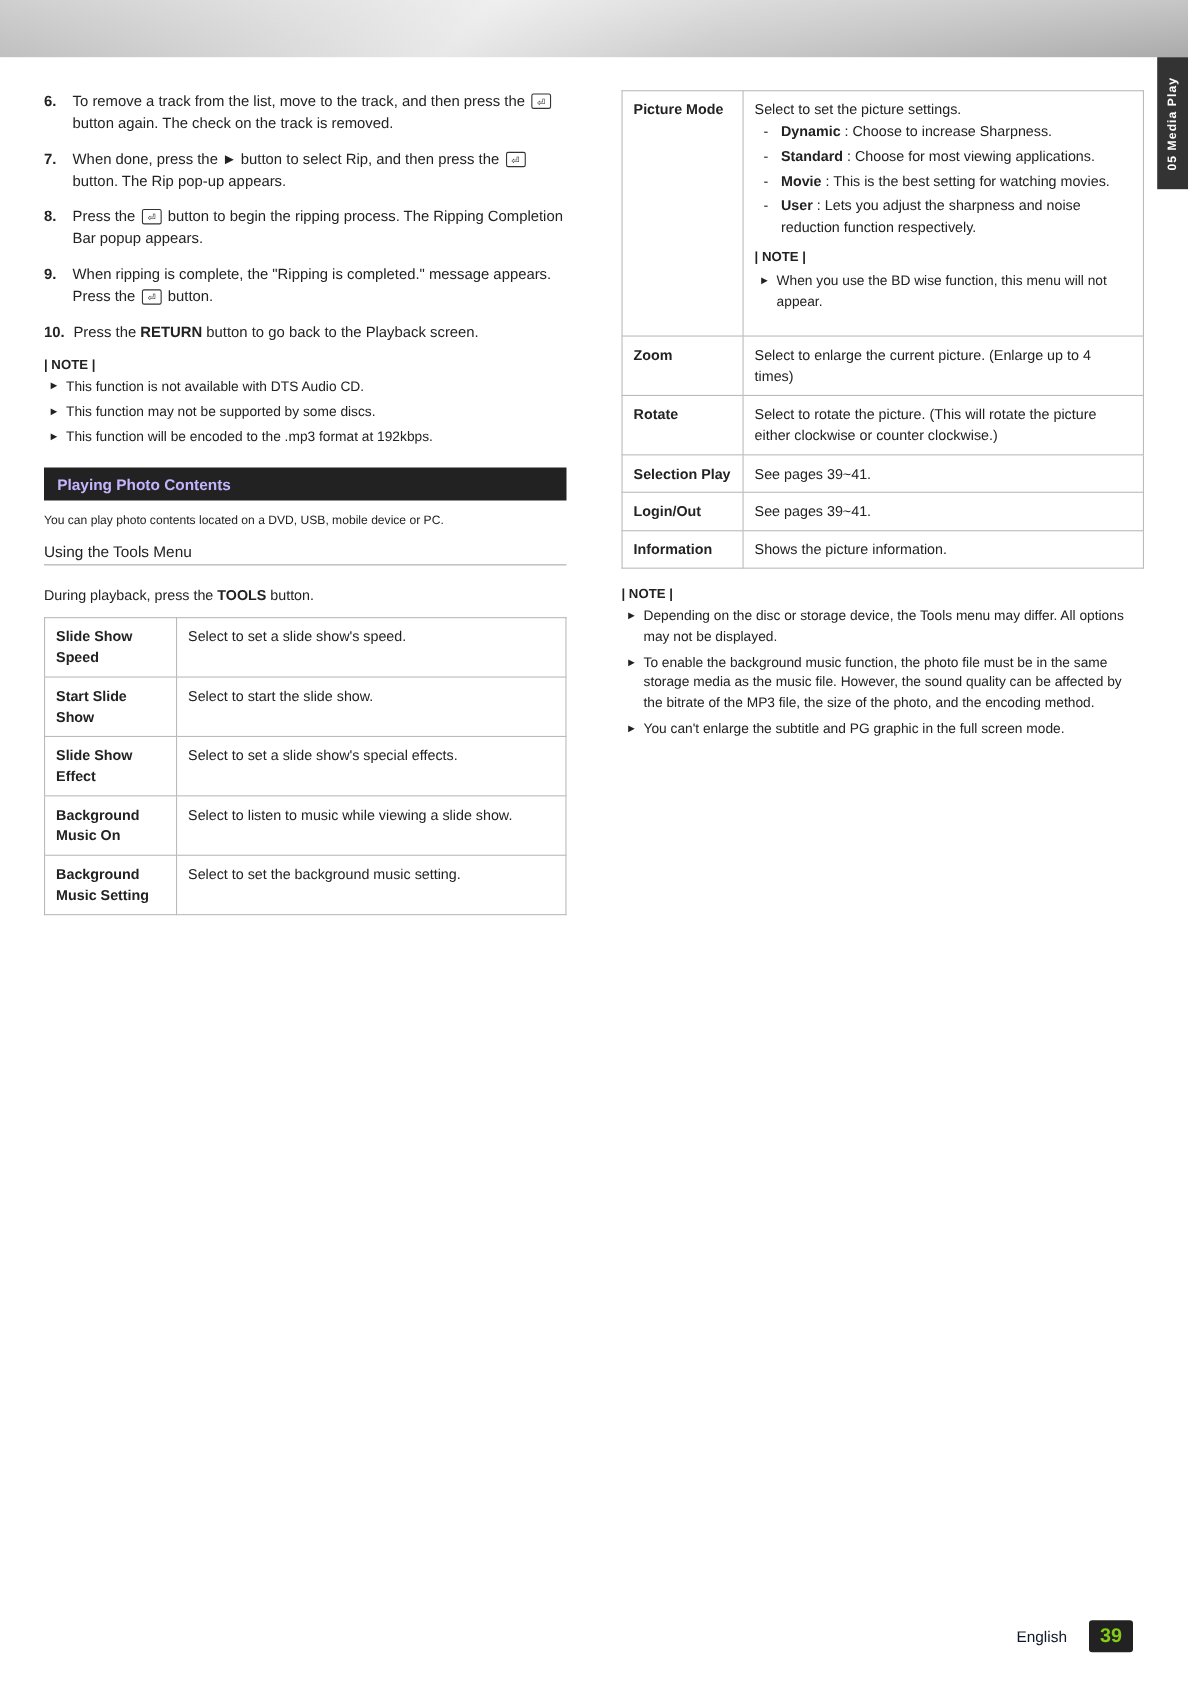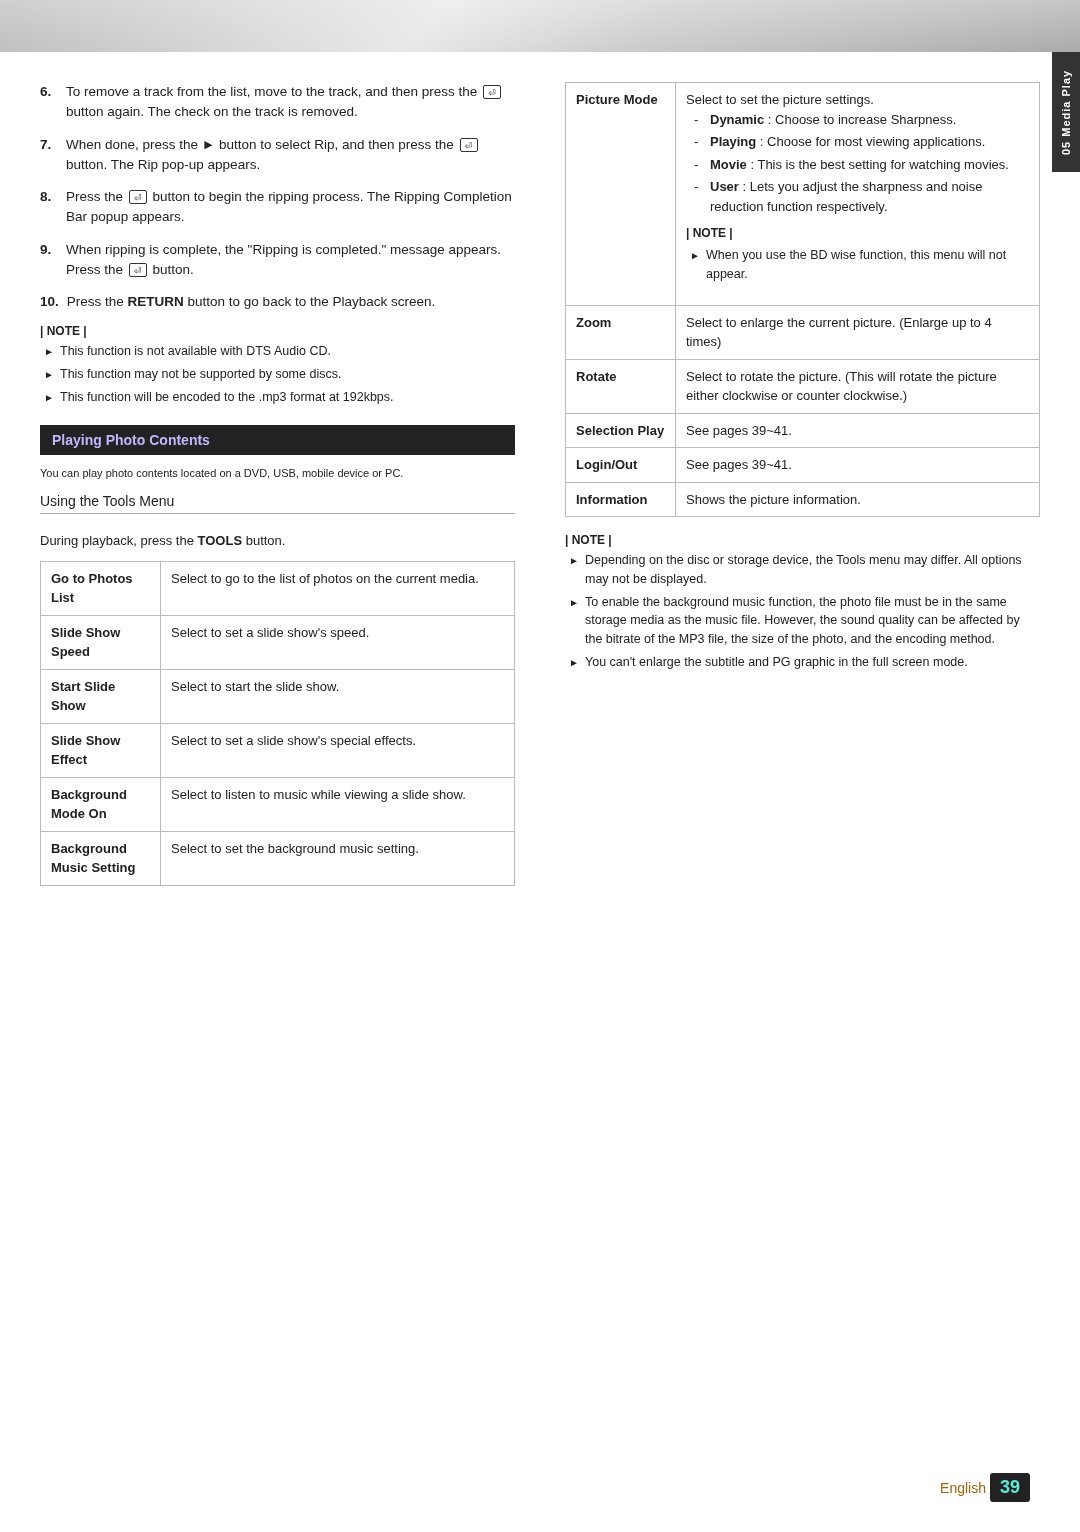--- a/index.html
+++ b/index.html
@@ -195,29 +195,30 @@
       bottom: 30px;
       right: 50px;
       font-size: 14px;
       color: #333;
       display: flex;
       align-items: center;
       gap: 4px;
     }
     .page-num-box {
       background: #222;
-      color: #5eead4;
+      color: #84cc16;
       font-size: 18px;
       font-weight: bold;
       padding: 4px 10px;
       border-radius: 3px;
+      margin-left: 16px;
     }
     .english-label {
       font-size: 14px;
-      color: #a16207;
+      color: #0f172a;
     }
 
     strong { font-weight: bold; }
     .dash-item {
       display: flex;
       gap: 6px;
       padding-left: 8px;
       margin-bottom: 3px;
       font-size: 13px;
       line-height: 1.5;
@@ -302,37 +303,33 @@
 
     <div class="subsection-title">Using the Tools Menu</div>
 
     <p class="during-text">
       During playback, press the <strong>TOOLS</strong> button.
     </p>
 
     <table class="tools-table">
       <tbody>
         <tr>
-          <td><strong>Go to Photos List</strong></td>
-          <td>Select to go to the list of photos on the current media.</td>
-        </tr>
-        <tr>
           <td><strong>Slide Show Speed</strong></td>
           <td>Select to set a slide show's speed.</td>
         </tr>
         <tr>
           <td><strong>Start Slide Show</strong></td>
           <td>Select to start the slide show.</td>
         </tr>
         <tr>
           <td><strong>Slide Show Effect</strong></td>
           <td>Select to set a slide show's special effects.</td>
         </tr>
         <tr>
-          <td><strong>Background Mode On</strong></td>
+          <td><strong>Background Music On</strong></td>
           <td>Select to listen to music while viewing a slide show.</td>
         </tr>
         <tr>
           <td><strong>Background Music Setting</strong></td>
           <td>Select to set the background music setting.</td>
         </tr>
       </tbody>
     </table>
 
   </div>
@@ -344,21 +341,21 @@
         <tr>
           <td><strong>Picture Mode</strong></td>
           <td>
             Select to set the picture settings.
             <div class="dash-item">
               <span class="dash">-</span>
               <span><strong>Dynamic</strong> : Choose to increase Sharpness.</span>
             </div>
             <div class="dash-item">
               <span class="dash">-</span>
-              <span><strong>Playing</strong> : Choose for most viewing applications.</span>
+              <span><strong>Standard</strong> : Choose for most viewing applications.</span>
             </div>
             <div class="dash-item">
               <span class="dash">-</span>
               <span><strong>Movie</strong> : This is the best setting for watching movies.</span>
             </div>
             <div class="dash-item">
               <span class="dash">-</span>
               <span><strong>User</strong> : Lets you adjust the sharpness and noise reduction function respectively.</span>
             </div>
             <div class="note-block" style="margin-top:8px;">

